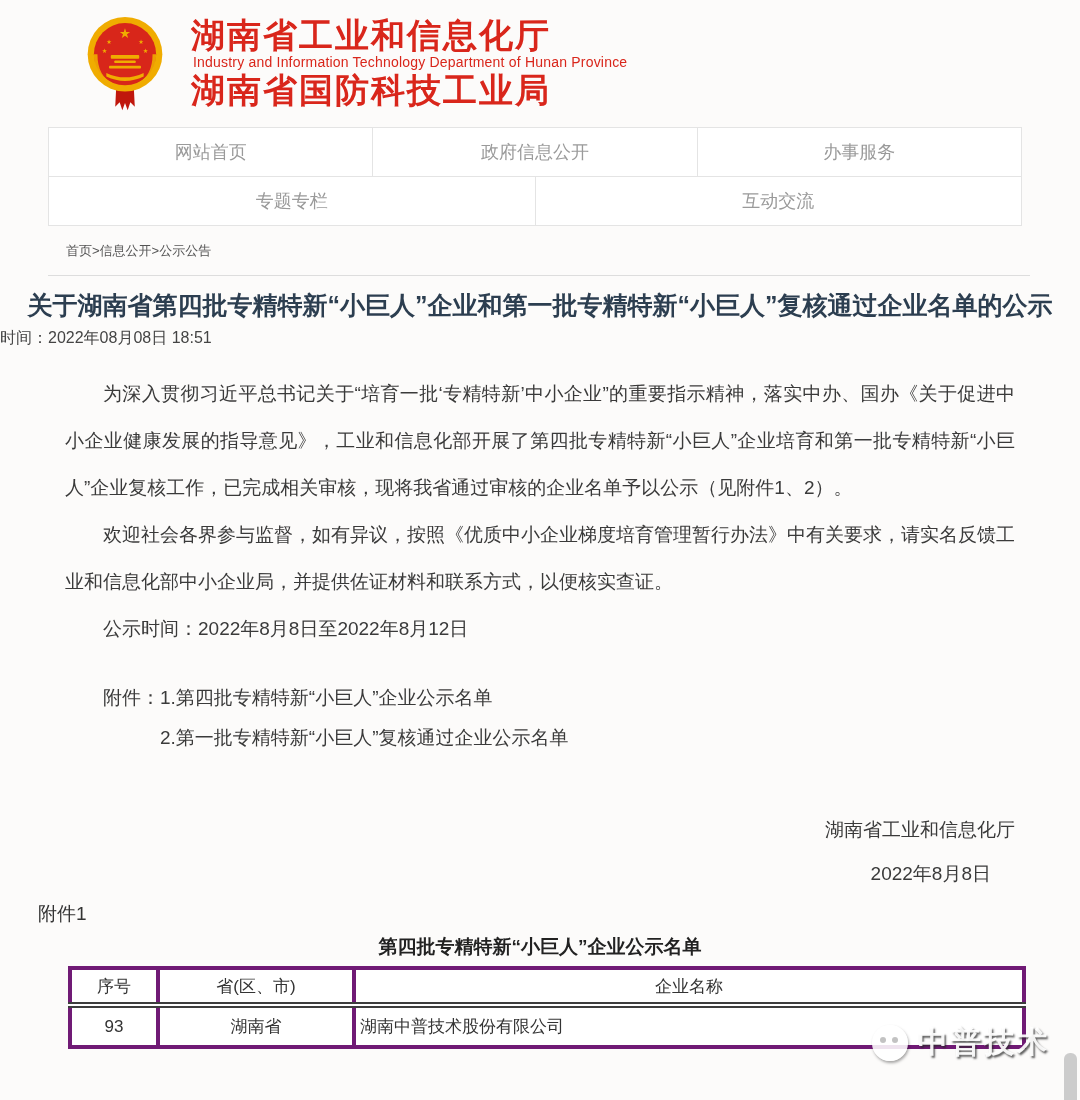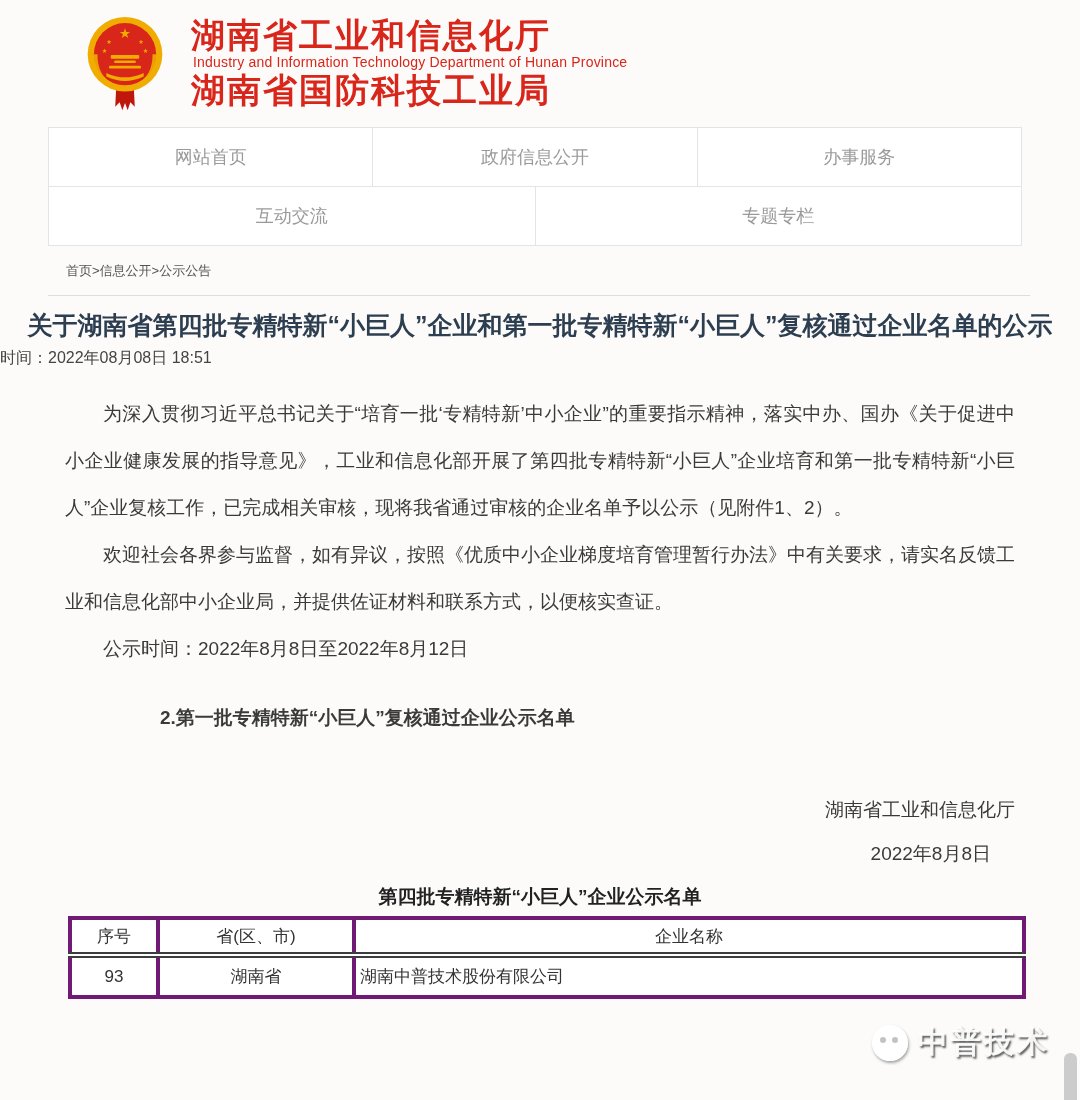--- a/index.html
+++ b/index.html
@@ -11,41 +11,41 @@
   
   .site-header { display:flex; align-items:flex-start; padding:10px 0 0 85px; height:128px; }
   .emblem { width:80px; height:108px; flex:0 0 auto; }
   .header-titles { margin-left:26px; padding-top:6px; }
   .t-cn { color:#d9261b; font-weight:bold; font-size:34px; letter-spacing:2px; line-height:38px; }
   .t-en { color:#d9261b; font-size:14px; line-height:15px; margin:1px 0 1px 2px; letter-spacing:.2px; }
 
   
   .nav { width:974px; margin:0 auto 0 48px; }
   .nav-row { display:flex; }
-  .nav-cell { flex:1; height:60px; display:flex; align-items:center; justify-content:center;
+  .nav-cell { flex:1; height:50px; display:flex; align-items:center; justify-content:center;
     background:#fff; border:1px solid #e4e4e4; margin-left:-1px; margin-top:-1px;
     color:#9a9a9a; font-size:18px; cursor:pointer; }
   .nav-row .nav-cell:first-child { margin-left:0; }
 
   
   .breadcrumb { margin:16px 0 0 66px; font-size:13px; color:#555; height:24px; }
   .crumb-divider { width:982px; margin:9px auto 0 48px; border:none; border-top:1px solid #ddd; }
 
   
   .article-title { margin-top:14px; text-align:center; color:#2c3e50; font-weight:bold;
     font-size:25px; line-height:30px; height:30px; }
   .article-time { margin-top:8px; color:#444; font-size:16px; height:22px; }
 
   .content { width:950px; margin:20px auto 0 65px; font-size:19px; color:#3a3a3a; }
   .para { line-height:47px; text-indent:2em; text-align:justify; }
   .info-line { line-height:47px; text-indent:2em; }
 
   .attachments { margin-top:26px; line-height:40px; }
   .att-line1 { text-indent:2em; }
-  .att-line2 { padding-left:5em;font-weight:bold; }
+  .att-line2 { padding-left:5em; }
 
   .signature { margin-top:50px; text-align:right; line-height:44px; }
   .sig-date { padding-right:24px; }
 
   .att1-label { margin-top:6px; text-indent:2em; line-height:24px; font-size:19px; color:#333; }
   .table-title { margin-top:8px; text-align:center; font-weight:bold; font-size:19px; color:#222; height:26px; }
 
   
   table.listing { border-collapse:collapse; width:958px; margin:6px 0 0 68px; table-layout:fixed;
     font-size:17px; color:#333; }
@@ -101,46 +101,48 @@
     </div>
   </div>
 
   <div class="nav">
     <div class="nav-row">
       <div class="nav-cell">网站首页</div>
       <div class="nav-cell">政府信息公开</div>
       <div class="nav-cell">办事服务</div>
     </div>
     <div class="nav-row">
+      <div class="nav-cell">专题专栏</div>
       <div class="nav-cell">互动交流</div>
-      <div class="nav-cell">专题专栏</div>
     </div>
   </div>
 
   <div class="breadcrumb">首页&gt;信息公开&gt;公示公告</div>
   <hr class="crumb-divider">
 
   <div class="article-title">关于湖南省第四批专精特新“小巨人”企业和第一批专精特新“小巨人”复核通过企业名单的公示</div>
   <div class="article-time">时间：2022年08月08日 18:51</div>
 
   <div class="content">
     <div class="para">为深入贯彻习近平总书记关于“培育一批‘专精特新’中小企业”的重要指示精神，落实中办、国办《关于促进中小企业健康发展的指导意见》，工业和信息化部开展了第四批专精特新“小巨人”企业培育和第一批专精特新“小巨人”企业复核工作，已完成相关审核，现将我省通过审核的企业名单予以公示（见附件1、2）。</div>
     <div class="para">欢迎社会各界参与监督，如有异议，按照《优质中小企业梯度培育管理暂行办法》中有关要求，请实名反馈工业和信息化部中小企业局，并提供佐证材料和联系方式，以便核实查证。</div>
     <div class="info-line">公示时间：2022年8月8日至2022年8月12日</div>
 
     <div class="attachments">
+      <div class="att-line1">附件：1.第四批专精特新“小巨人”企业公示名单</div>
       <div class="att-line2">2.第一批专精特新“小巨人”复核通过企业公示名单</div>
     </div>
 
     <div class="signature">
       <div>湖南省工业和信息化厅</div>
       <div class="sig-date">2022年8月8日</div>
     </div>
   </div>
 
+  <div class="att1-label">附件1</div>
   <div class="table-title">第四批专精特新“小巨人”企业公示名单</div>
 
   <table class="listing">
     <colgroup>
         <col class="c1">
         <col class="c2">
         <col>
       </colgroup>
     <thead>
       <tr>

